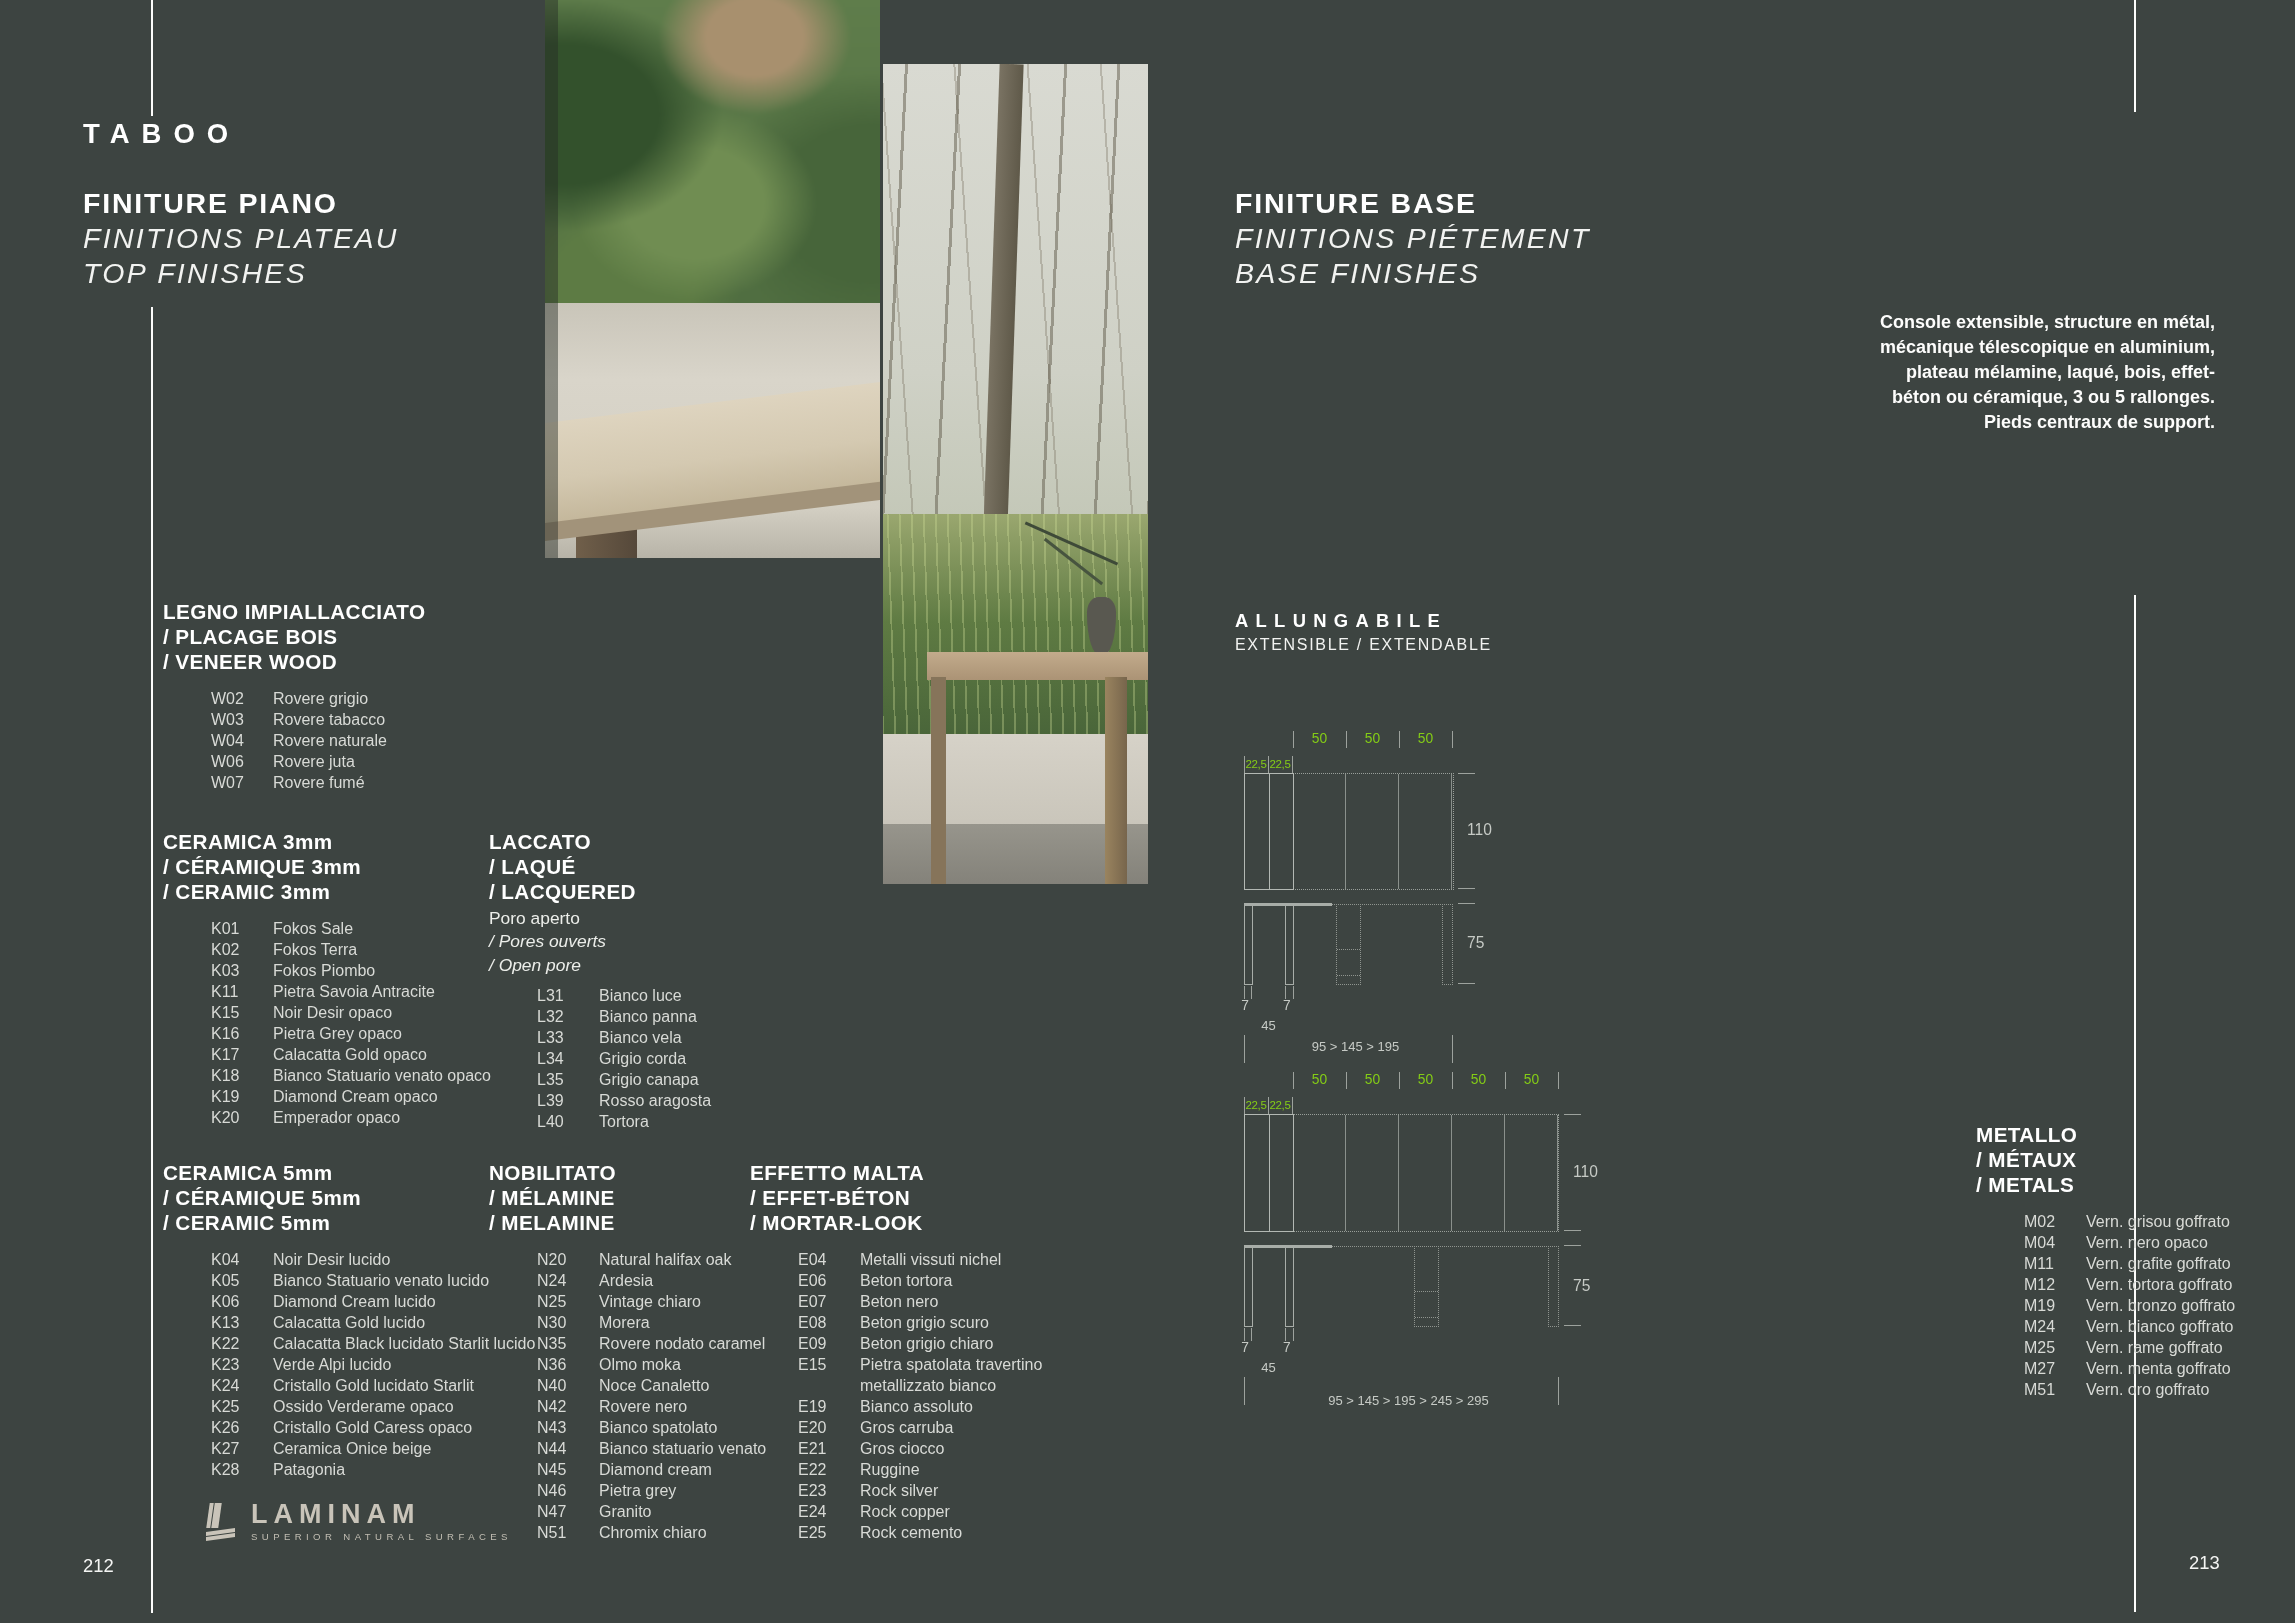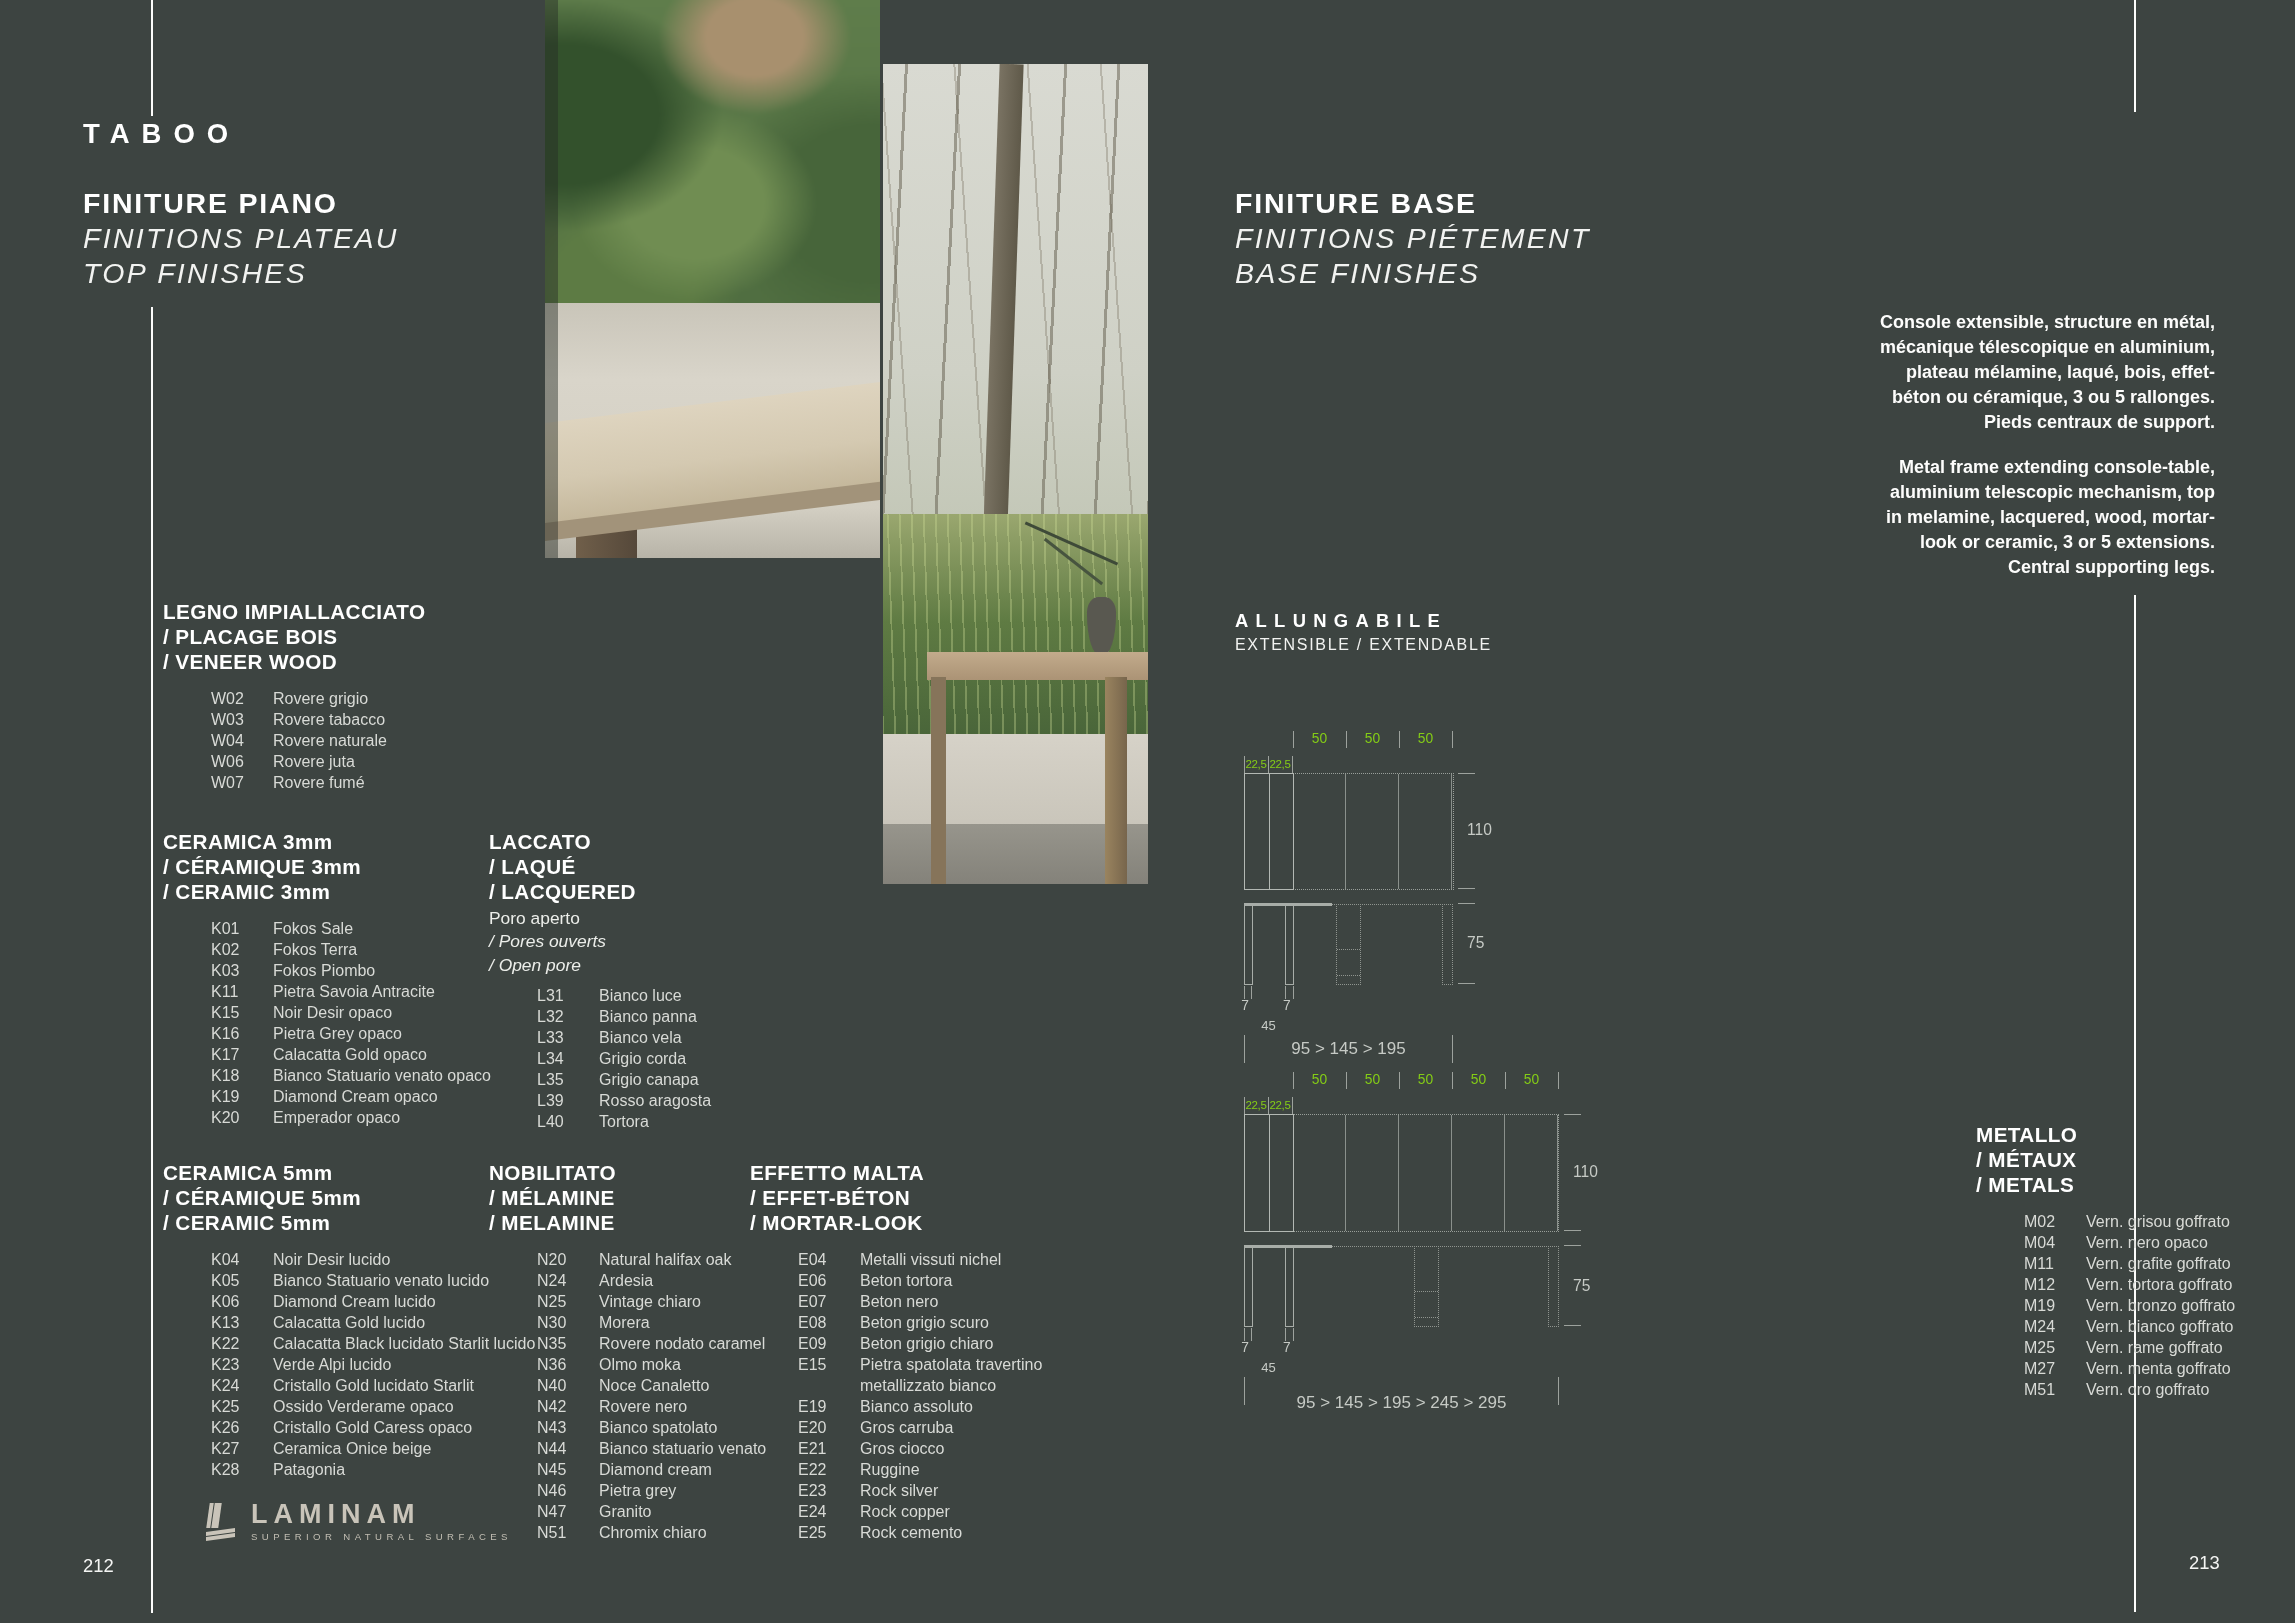--- a/index.html
+++ b/index.html
@@ -111,21 +111,21 @@
   .legdash{position:absolute;top:2.8px;bottom:0;width:9.2px;border:0.9px dotted #8f948f;border-top:none;}
   #d1 .legdash{left:198px;} #d2 .legdash{left:304px;}
   .ltick{position:absolute;width:0.9px;height:13px;background:#9da29d;}
   .lt1{left:0;} .lt2{left:7.3px;} .lt3{left:41px;} .lt4{left:49px;}
   #d1 .ltick{top:256px;} #d2 .ltick{top:257px;}
   .lbl7{position:absolute;font-size:13.8px;color:#c6cac5;}
   #d1 .lbl7a{left:-2.8px;top:268px;} #d1 .lbl7b{left:39px;top:268px;}
   #d2 .lbl7a{left:-2.8px;top:269px;} #d2 .lbl7b{left:39px;top:269px;}
   .lbl45{position:absolute;left:0;width:49px;text-align:center;font-size:13px;color:#c6cac5;}
   #d1 .lbl45{top:288px;} #d2 .lbl45{top:289px;}
-  .lengths{position:absolute;left:0;text-align:center;font-size:17px;color:#c6cac5;}
+  .lengths{position:absolute;left:7px;text-align:center;font-size:13px;color:#c6cac5;}
   #d1 .lengths{width:209px;top:309px;} #d2 .lengths{width:315px;top:310px;margin-top:12px;}
   .vtick{position:absolute;width:0.9px;height:27.5px;background:#9da29d;}
   #d1 .vtick{top:305px;} #d2 .vtick{top:306px;}
   .vl{left:0;} #d1 .vr{left:208px;} #d2 .vr{left:314px;}
 
   
   #logo{position:absolute;left:203px;top:1501px;display:flex;align-items:flex-start;}
   .lam-mark{position:relative;width:37px;height:40px;flex:none;}
   .lam-v{position:absolute;left:4.6px;top:1.8px;width:12px;height:25px;background:#c9c4b9;transform:skewX(-8deg);}
   .lam-v::before{content:"";position:absolute;left:3.7px;top:0;width:1.8px;height:100%;background:#3d4441;}
@@ -504,21 +504,20 @@
 
   <div id="pn-left" class="pn">212</div>
 
   <div class="title-block" style="left:1235px;top:186px;">
     <div class="t0">FINITURE BASE</div>
     <div class="t1">FINITIONS PIÉTEMENT</div>
     <div class="t2">BASE FINISHES</div>
   </div>
 
   <div id="desc-fr" class="desc">Console extensible, structure en métal, mécanique télescopique en aluminium, plateau mélamine, laqué, bois, effet-béton ou céramique, 3 ou 5 rallonges. Pieds centraux de support.</div>
-  <div id="desc-en" class="desc">Metal frame extending console-table, aluminium telescopic mechanism, top in melamine, lacquered, wood, mortar-look or ceramic, 3 or 5 extensions. Central supporting legs.</div>
 
   <div class="allung-title">ALLUNGABILE</div>
   <div class="allung-sub">EXTENSIBLE / EXTENDABLE</div>
 
   <div id="d1" class="diagram">
     <div class="dimrow extrow">
 
     <span class="dimcell">50</span>
         <span class="dimcell">50</span>
         <span class="dimcell">50</span>

